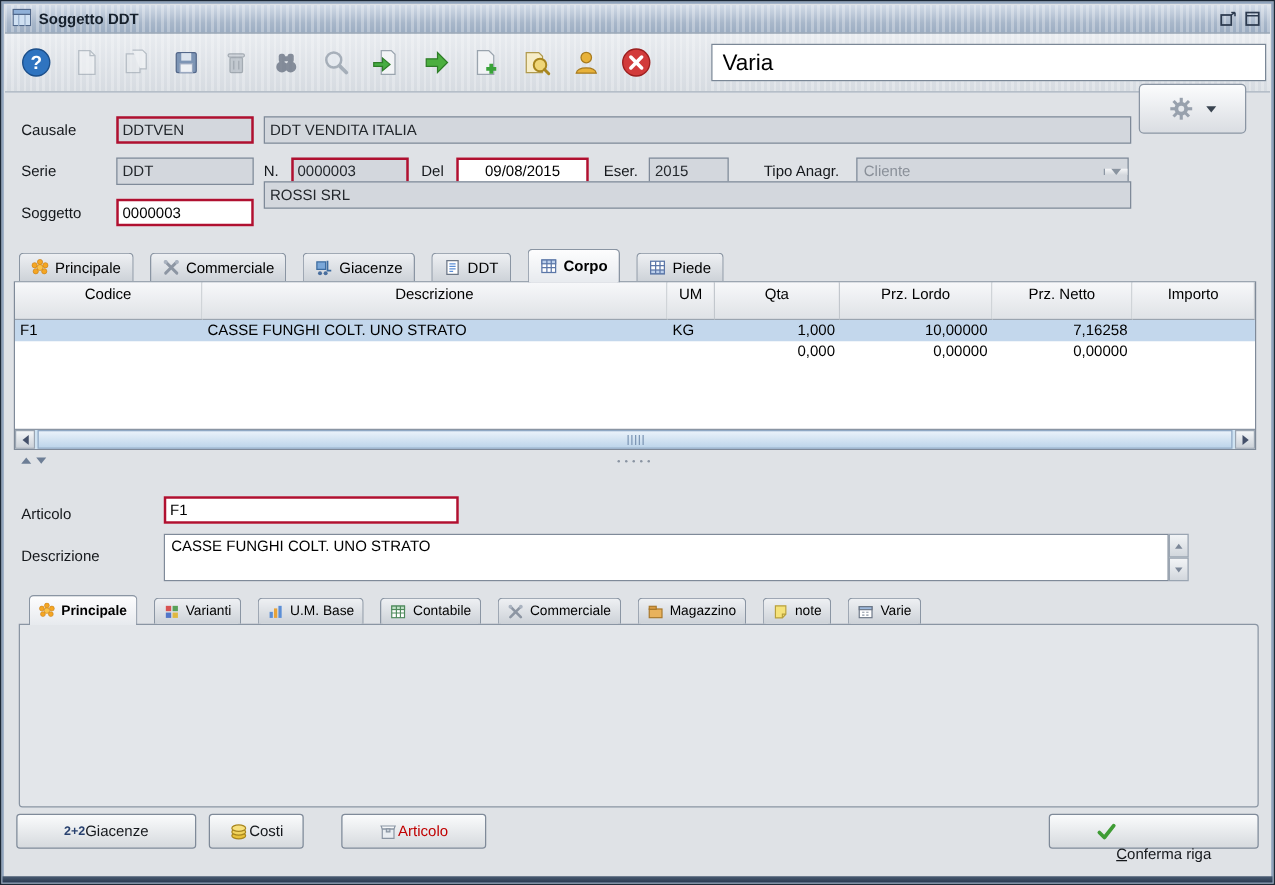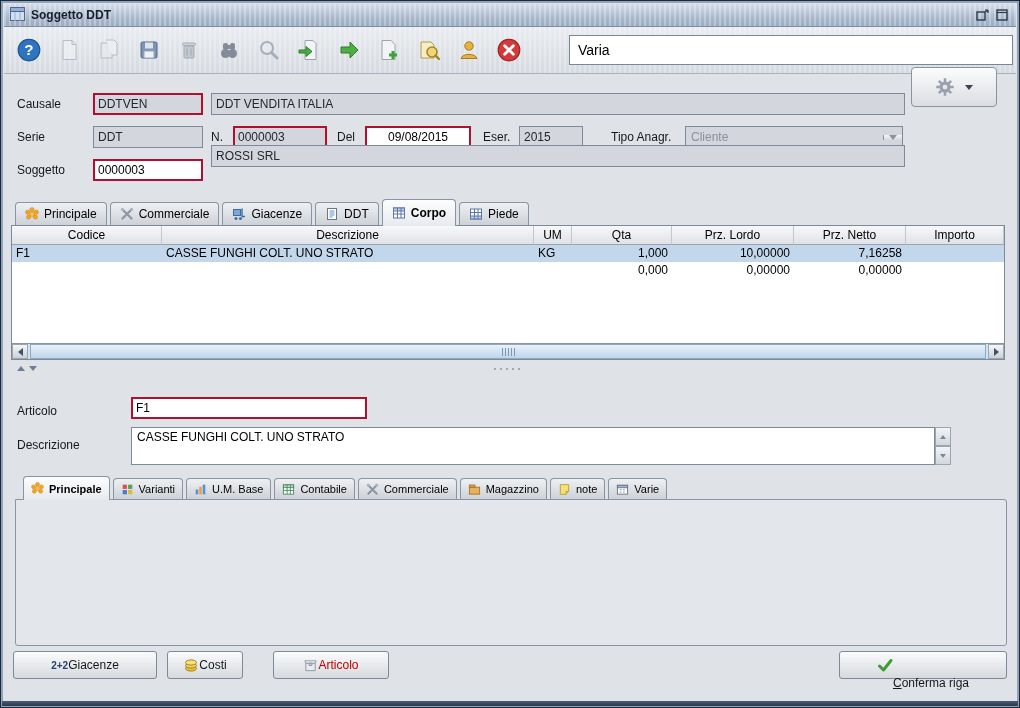--- a/index.html
+++ b/index.html
@@ -41,21 +41,21 @@
     background:
       repeating-linear-gradient(90deg, rgba(255,255,255,.25) 0 2px, rgba(0,0,0,0) 2px 5px),
       linear-gradient(180deg, #e9ecf0, #d6dbe1);
     border-bottom: 1px solid #a8b2bf;
     display: flex; align-items: center; gap: 11px; padding: 0 10px;
   }
   .tool-btn { width: 29px; height: 30px; display: flex; align-items: center; justify-content: center; border-radius: 3px; }
   .tool-btn.dim svg { opacity: .62; }
   .mode-input {
     position: absolute; left: 565px; top: 8px; width: 444px; height: 30px;
-    border: 1px solid #7a8796; background: #fff; padding: 0 8px; font-size: 14px;
+    border: 1px solid #7a8796; background: #fff; padding: 0 8px; font-size: 18px;
     font-family: inherit;
   }
 
   
   .lbl { position: absolute; font-size: 12px; color: #15181c; line-height: 22px; white-space: nowrap; }
   .fld {
     position: absolute; height: 22px; border: 1px solid #7f8a99; background: #fff;
     padding: 0 4px; font-size: 12px; font-family: inherit; color: #000; line-height: 20px;
     white-space: nowrap; overflow: hidden;
   }
@@ -76,39 +76,39 @@
   .combo.disabled .tri-down { border-top-color: #8a94a0; }
 
   .gear-button {
     position: absolute; left: 910px; top: 66px; width: 86px; height: 40px;
     border: 1px solid #8a95a3; border-radius: 4px;
     background: linear-gradient(#fbfcfd, #dadde2);
     display: flex; align-items: center; justify-content: center; gap: 10px;
   }
 
   
-  .tabs { position: absolute; display: flex; align-items: flex-end; gap: 3px; }
+  .tabs { position: absolute; display: flex; align-items: flex-end; gap: 13px; }
   .tab {
     display: flex; align-items: center; gap: 5px; height: 23px; padding: 0 9px;
     border: 1px solid #8a95a3; border-bottom: none; border-radius: 4px 4px 0 0;
     background: linear-gradient(#eef0f3, #cdd2d8); font-size: 12px; white-space: nowrap;
   }
   .tab.active {
     height: 27px; background: linear-gradient(#fdfdfe, #e7eaee);
     position: relative; z-index: 3; margin-bottom: -1px; font-weight: bold;
   }
   .tabs.small .tab { height: 21px; font-size: 11px; padding: 0 7px; }
   .tabs.small .tab.active { height: 24px; }
 
   
   .grid-panel {
     position: absolute; left: 10px; top: 224px; width: 994px; height: 135px;
     border: 1px solid #7f8a99; background: #fff; display: flex; flex-direction: column; z-index: 2;
   }
-  .tbl-header { display: flex; height: 19px; flex: none; }
+  .tbl-header { display: flex; height: 30px; flex: none; }
   .th {
     background: linear-gradient(#f7f8fa, #dfe2e6);
     border-right: 1px solid #c2c7cd; border-bottom: 1px solid #9aa4b0;
     font-size: 12px; text-align: center; line-height: 18px; overflow: hidden; white-space: nowrap; flex: none;
   }
   .tr { display: flex; height: 17px; flex: none; }
   .td { font-size: 12px; line-height: 17px; padding: 0 4px; overflow: hidden; white-space: nowrap; flex: none; }
   .tr.selected { background: #c3d7ec; }
   .c0 { width: 150px; } .c1 { width: 372px; } .c2 { width: 38px; }
   .c3 { width: 100px; } .c4 { width: 122px; } .c5 { width: 112px; }

